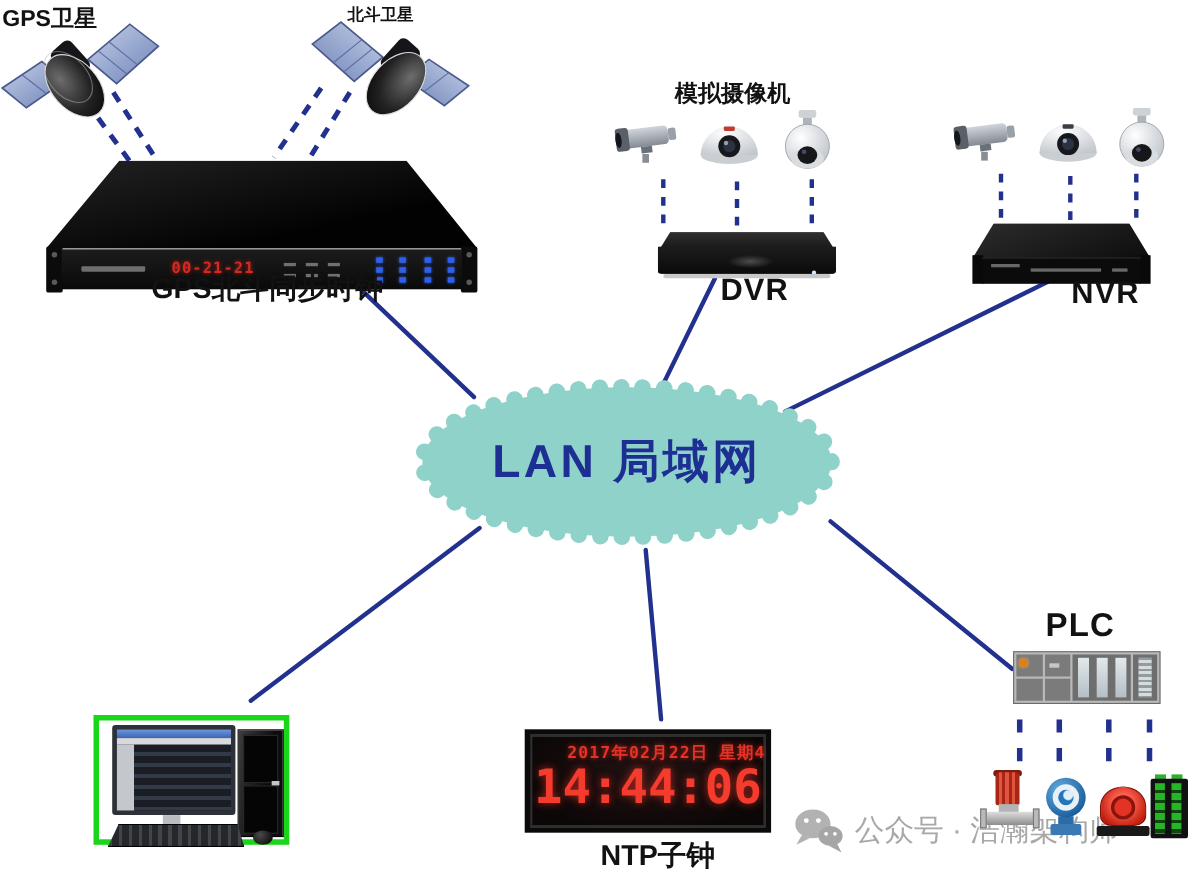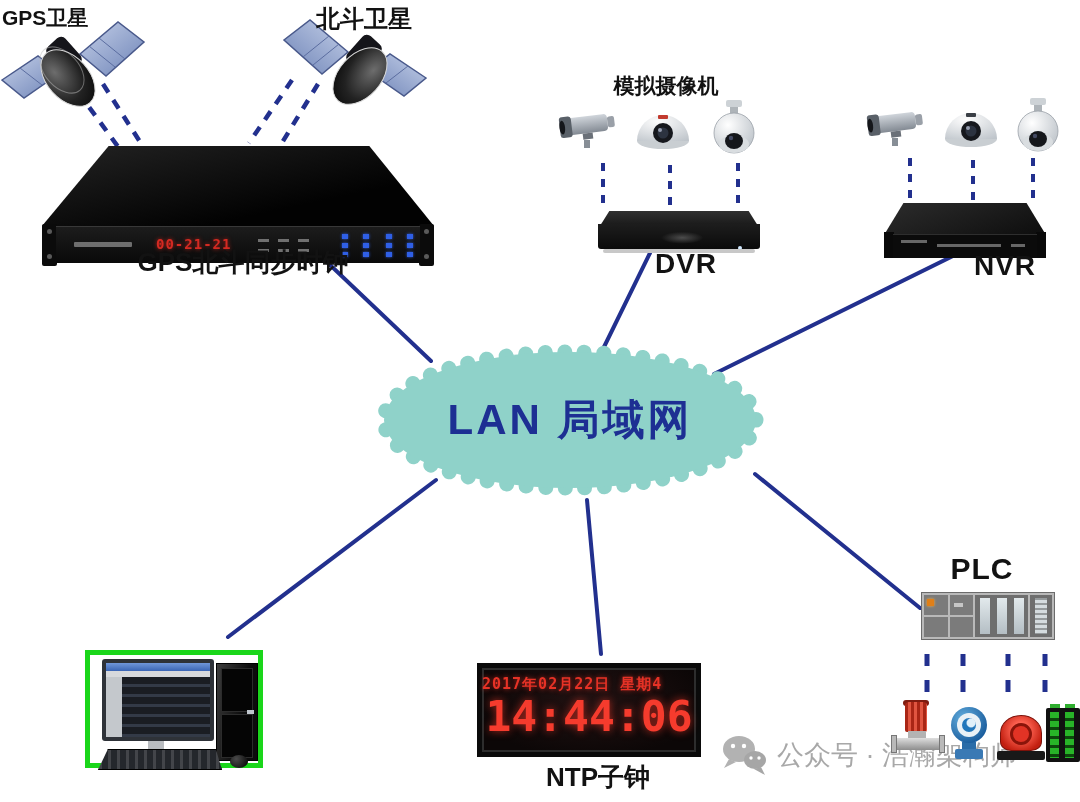--- a/index.html
+++ b/index.html
@@ -36,21 +36,21 @@
   .nvr-top{position:absolute;left:0;top:0;width:100%;height:32px;
            clip-path:polygon(12% 0,88% 0,100% 100%,0 100%);background:linear-gradient(160deg,#2c2c2c,#0d0d0d);}
   .nvr-ear{position:absolute;top:29px;width:10px;height:26px;background:#090909;}
   .nvr-front{position:absolute;left:9px;top:31px;width:144px;height:23px;background:#0b0b0b;border-top:1px solid #2e2e2e;}
   .nvr-front i{position:absolute;background:#9a9a9a;opacity:.65;height:3px;}
   
   .cam{z-index:3;}
   
   .ntp{z-index:3;border:5px solid #0a0a0a;box-shadow:inset 0 0 0 2px #2d2d2d;
        background:radial-gradient(ellipse at 50% 40%,#221212,#0c0707 78%);}
-  .ntp-date{margin-top:7px;text-align:left;font-family:"DejaVu Sans Mono",monospace;font-weight:bold;
+  .ntp-date{margin-top:7px;text-align:right;font-family:"DejaVu Sans Mono",monospace;font-weight:bold;
             font-size:15px;color:#e63226;letter-spacing:1px;text-shadow:0 0 5px rgba(230,45,35,.75);}
   .ntp-time{text-align:center;font-family:"DejaVu Sans Mono",monospace;font-weight:bold;
             font-size:43px;line-height:1.05;color:#f53b2d;text-shadow:0 0 8px rgba(255,55,40,.65);}
   
   .socbox{z-index:3;border:5px solid #1ad61a;background:#fff;}
   .mon{position:absolute;left:12px;top:4px;width:112px;height:82px;background:#2e3238;border-radius:3px;padding:4px;box-sizing:border-box;}
   .mon-screen{width:100%;height:100%;background:#101318;position:relative;overflow:hidden;}
   .mon-title{height:8px;background:linear-gradient(#7097da,#3a65b5);}
   .mon-menu{height:6px;background:#d7d9dc;}
   .mon-side{position:absolute;left:0;top:14px;bottom:0;width:16px;background:#c4c8cc;}
@@ -165,21 +165,21 @@
     </g>
     <g stroke="#22308e" stroke-width="5" fill="none" stroke-dasharray="12 14">
       <line x1="927" y1="654" x2="927" y2="704"></line>
       <line x1="963" y1="654" x2="963" y2="704"></line>
       <line x1="1008" y1="654" x2="1008" y2="704"></line>
       <line x1="1045" y1="654" x2="1045" y2="704"></line>
     </g>
   </svg>
 
   <div class="lbl" style="left:2px;top:6px;width:100px;font-size:21px;text-align:left;">GPS卫星</div>
-  <div class="lbl" style="left:316px;top:6px;width:100px;font-size:24px;text-align:left;">北斗卫星</div>
+  <div class="lbl" style="left:316px;top:6px;width:100px;font-size:15px;text-align:left;">北斗卫星</div>
 
   <div class="abs" style="left:-4px;top:18px;z-index:3;">
     <svg width="150" height="110" viewBox="0 0 150 110">
       <polygon points="84,36 122,4 148,24 110,58" fill="url(#pg)" stroke="#49598b" stroke-width="1.5"></polygon>
       <line x1="103" y1="20" x2="129" y2="41" stroke="#5b6da0" stroke-width="1"></line>
       <line x1="93" y1="28" x2="119" y2="49" stroke="#5b6da0" stroke-width="1"></line>
       <polygon points="6,62 42,38 64,55 28,80" fill="url(#pg)" stroke="#49598b" stroke-width="1.5"></polygon>
       <line x1="24" y1="50" x2="46" y2="67" stroke="#5b6da0" stroke-width="1"></line>
       <rect x="56" y="20" width="24" height="34" rx="6" transform="rotate(-42 68 37)" fill="#15151a"></rect>
       <ellipse cx="72" cy="60" rx="21" ry="33" transform="rotate(-42 72 60)" fill="url(#dg)" stroke="#d8d8d8" stroke-width="1"></ellipse>

